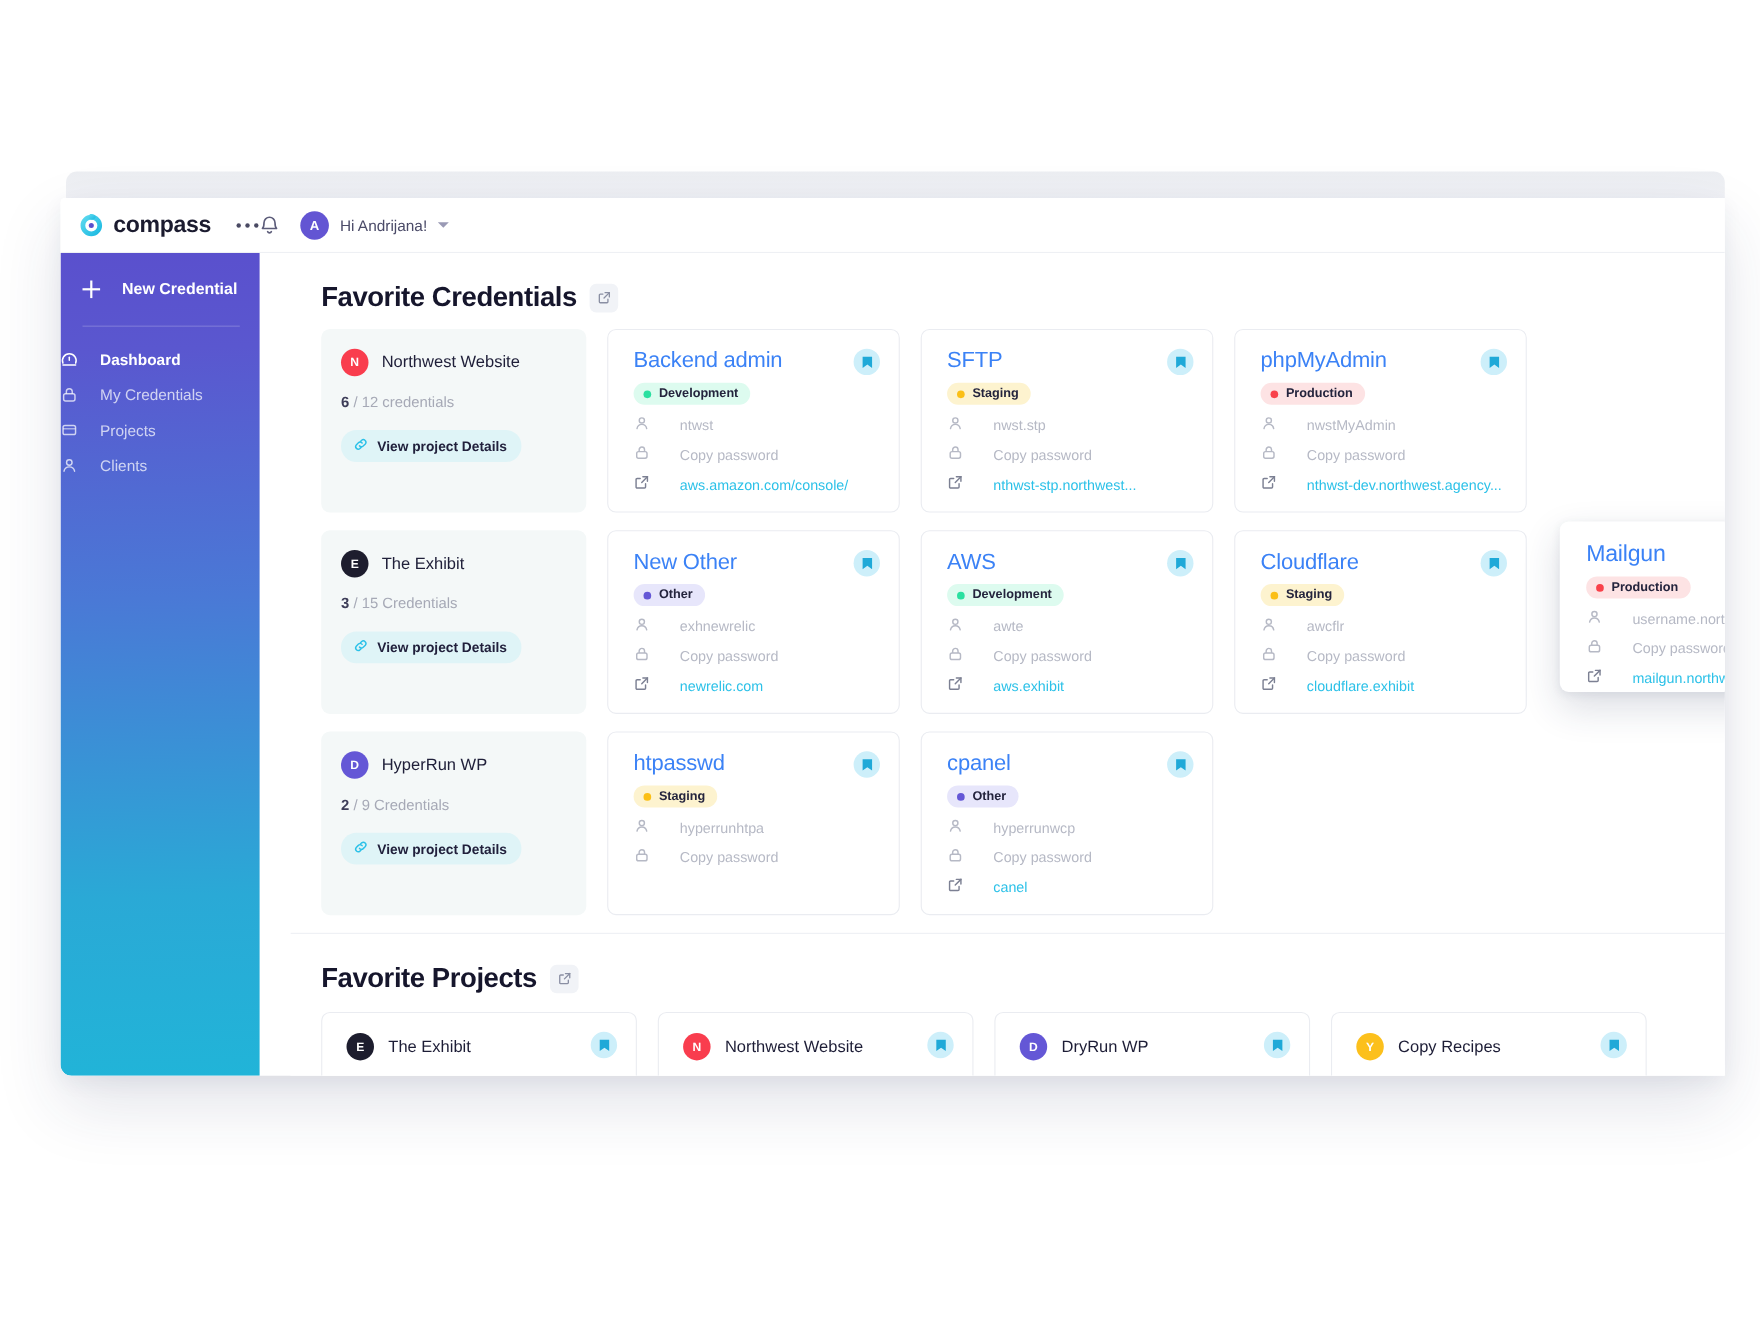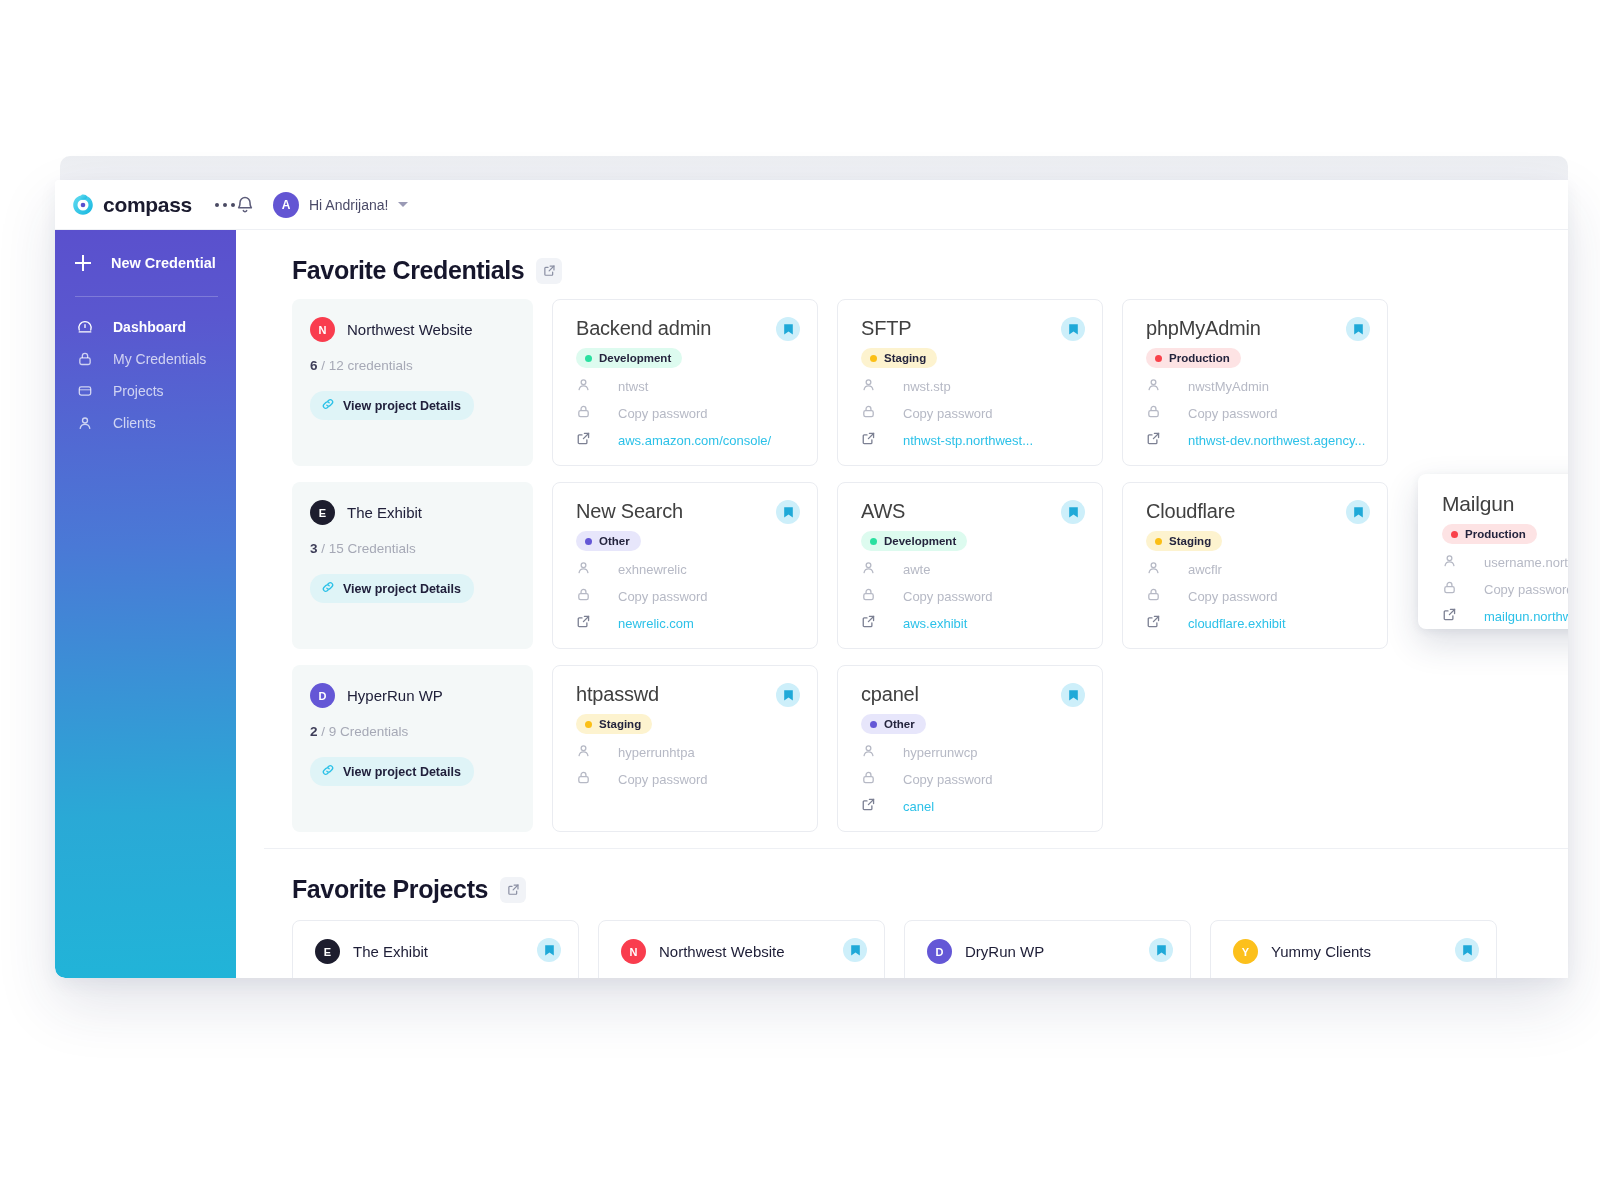--- a/index.html
+++ b/index.html
@@ -63,21 +63,21 @@
   .side-new {
     display:flex; align-items:center; gap:20px; height:54px; padding-left:20px;
     color:#fff; font-size:14.5px; font-weight:600;
   }
   .plus { position:relative; width:16px;height:16px; flex:none;}
   .plus:before,.plus:after{content:"";position:absolute;background:#fff;}
   .plus:before{left:7px;top:0;width:2px;height:16px;}
   .plus:after{top:7px;left:0;height:2px;width:16px;}
   .side-sep { height:1px; background:rgba(255,255,255,.22); margin:6px 18px 14px 20px; }
   .side-item {
-    display:flex; align-items:center; gap:20px; height:32px; padding-left:22px;
+    display:flex; align-items:center; gap:20px; height:32px; 
     color:rgba(255,255,255,.72); font-size:14px; font-weight:500; margin-bottom:0;
   }
   .side-item.active { color:#ffffff; font-weight:700; }
   .side-ico { width:16px; height:16px; flex:none; display:block; }
 
   
   .main {
     position:absolute; left:181px; top:50px; width:1332px; height:748px;
     background:#fff; overflow:hidden;margin-left:28px;
   }
@@ -110,21 +110,21 @@
     margin-top:18px; display:inline-flex; align-items:center; gap:8px;
     background:#dff4f7; border-radius:14px; padding:6px 13px 6px 11px;
     font-size:12.5px; color:#21203c; font-weight:600;
   }
 
   
   .ccard {
     width:266px; min-height:148px; background:#fff; border:1px solid #eaecf1;
     border-radius:8px; padding:17px 20px 16px 23px; position:relative;
   }
-  .ccard-title { font-size:20px; font-weight:500; color:#404040; letter-spacing:-.2px;}
+  .ccard-title { font-size:20px; font-weight:500; color:#3b82f6; letter-spacing:-.2px;}
   .bookmark {
     position:absolute; right:17px; top:17px; width:24px;height:24px;border-radius:50%;
     background:#cdeffa; display:flex;align-items:center;justify-content:center;
   }
   .tag {
     display:inline-flex; align-items:center; gap:7px; margin-top:8px;
     border-radius:11px; padding:4px 11px 4px 9px; font-size:11.5px; font-weight:600;
     color:#24243d;
   }
   .tag i { width:7px;height:7px;border-radius:50%; display:block; }
@@ -412,21 +412,21 @@
                   </svg></span>
       <span>View project Details</span>
     </div>
   </div>
      <div class="ccard">
     <span class="bookmark">
                 <svg width="11" height="13" viewBox="0 0 11 13">
                   <path d="M1.2 1.3h8.6v10.2L5.5 8.4 1.2 11.5z" fill="#1fa9d8"></path>
                 </svg>
               </span>
-    <div class="ccard-title">New Search</div>
+    <div class="ccard-title">New Other</div>
     <div class="tag other">
       <i></i>
       <span>Other</span>
     </div>
     <div class="crow">
       <span><svg width="15" height="15" viewBox="0 0 16 16" fill="none" stroke="#b6b9c5" stroke-width="1.4">
                     <circle cx="8" cy="5.6" r="2.5"></circle>
                     <path d="M3.3 13.4c.5-2.7 2.4-4 4.7-4s4.2 1.3 4.7 4" stroke-linecap="round"></path>
                   </svg></span>
       <span class="txt">exhnewrelic</span>
@@ -649,21 +649,21 @@
 
    </div>
           <div class="projcard">
      <span class="bookmark">
               <svg width="11" height="13" viewBox="0 0 11 13">
                 <path d="M1.2 1.3h8.6v10.2L5.5 8.4 1.2 11.5z" fill="#1fa9d8"></path>
               </svg>
             </span>
      <div class="projcard-head">
        <span class="avatar-circle" style="background:#fcc01c">Y</span>
-       <span class="projcard-name">Yummy Clients</span>
+       <span class="projcard-name">Copy Recipes</span>
      </div>
 
    </div>
         </div>
     </div>
 
     <div class="float-card" id="float-card"><div class="ccard-title">Mailgun</div>
    <div class="tag production">
      <i></i>
      <span>Production</span>

